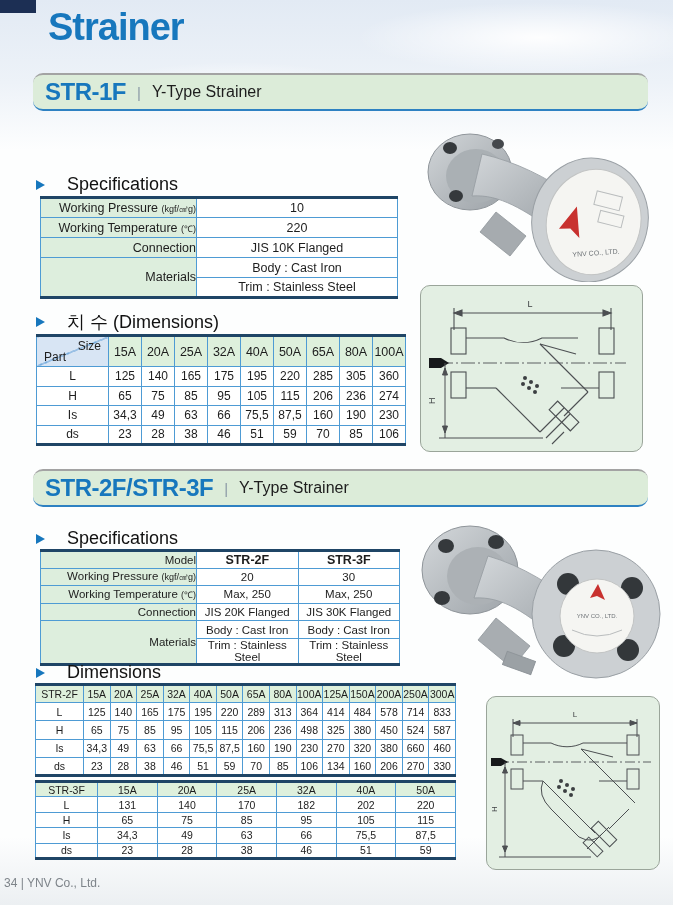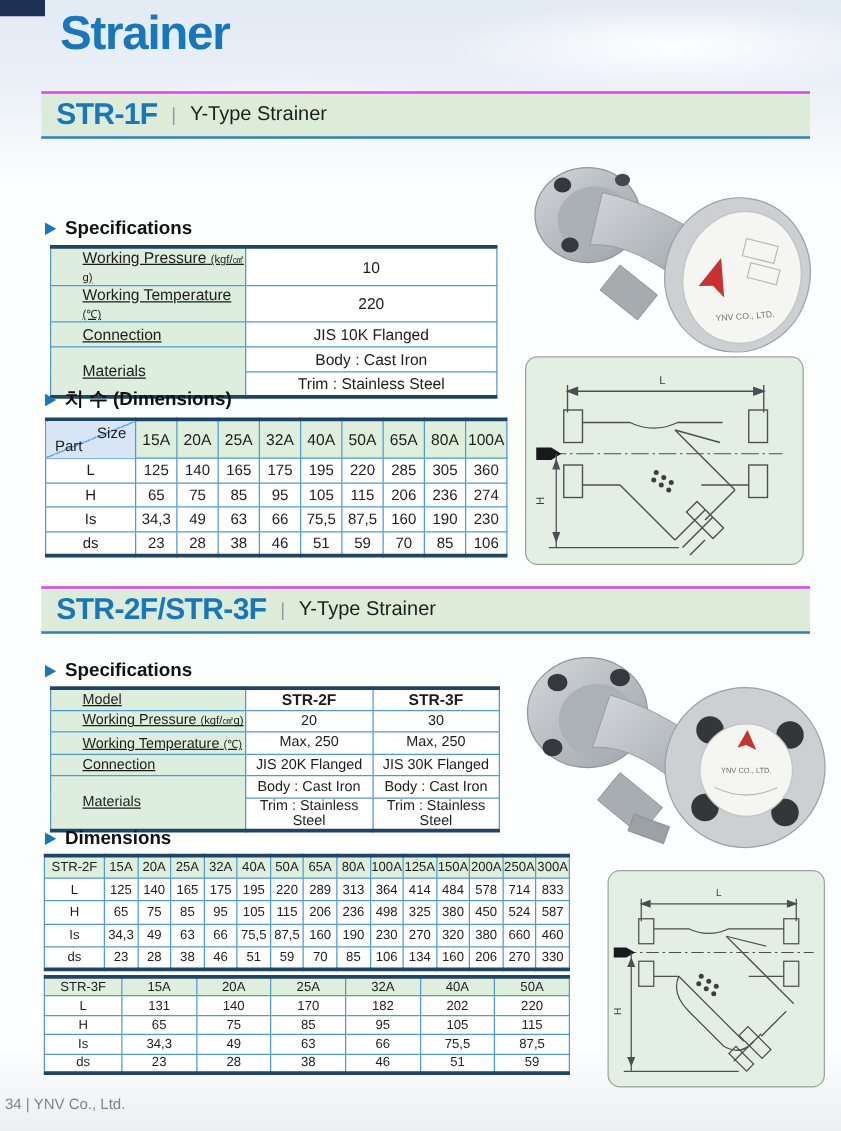--- a/index.html
+++ b/index.html
@@ -15,36 +15,36 @@
   .page::after { content:""; position:absolute; left:0; bottom:0; right:0; height:80px;
     background:linear-gradient(to top, rgba(196,205,214,0.30), rgba(196,205,214,0) 85%);
     pointer-events:none; }
   .layer { position:absolute; z-index:1; }
 
   .corner-tab { left:0; top:0; width:36px; height:13px; background:#1c2f54; }
 
   .title { left:48px; top:6px; font-size:38px; font-weight:bold; color:#1777bd; letter-spacing:-1px; }
 
   .section-bar { left:33px; width:615px; height:38px; background:#dcecd9;
-    border-top:2px solid #d946ef; border-bottom:2px solid #2e81c2;
-    display:flex; align-items:center; }
+    border-top:2px solid #a3a3a3; border-bottom:2px solid #2e81c2;
+    display:flex; align-items:center;border-radius:10px; }
   .section-bar .model { font-size:24px; font-weight:bold; color:#1777bd; margin-left:12px; letter-spacing:-0.5px; }
   .section-bar .divider { margin:0 11px; color:#8b9aa6; font-size:15px; }
   .section-bar .subtitle { font-size:16px; color:#1d1d1d; }
 
-  .heading { display:flex; align-items:center; gap:7px; font-size:15px; font-weight:bold; color:#111; }
+  .heading { display:flex; align-items:center; gap:22px; font-size:18px; font-weight:normal; color:#111; }
   .tri { width:0; height:0; border-left:9px solid #1777bd; border-top:5.5px solid transparent; border-bottom:5.5px solid transparent; display:inline-block; }
 
   table { border-collapse:collapse; table-layout:fixed; background:#fff; }
   .spec, .dims { border-top:3px solid #1f4566; border-bottom:3px solid #1f4566; }
   .spec td, .spec th, .dims td, .dims th { border:1px solid #4e9bd4; }
 
   .spec { width:358px; }
   .spec td, .spec th { font-size:12.5px; font-weight:normal; color:#1d1d1d; }
-  .spec .lbl { background:#ddeedd; text-align:left; padding-left:25px; width:156px;text-decoration:underline; }
+  .spec .lbl { background:#ddeedd; text-align:right; padding-left:5px; width:156px; }
   .spec .lbl .unit { font-size:9px; }
   .spec .val { text-align:center; }
   .spec tr { height:20px; }
   .spec2 tr { height:17.6px; }
   .spec2 td, .spec2 th { font-size:11.5px; }
   .spec2 .model-val { font-weight:bold; font-size:12.5px; }
 
   .dims td, .dims th { text-align:center; font-weight:normal; color:#1d1d1d; }
   .dims thead th { background:#def0dc; }
   .dims1 { width:370px; font-size:12px; }

